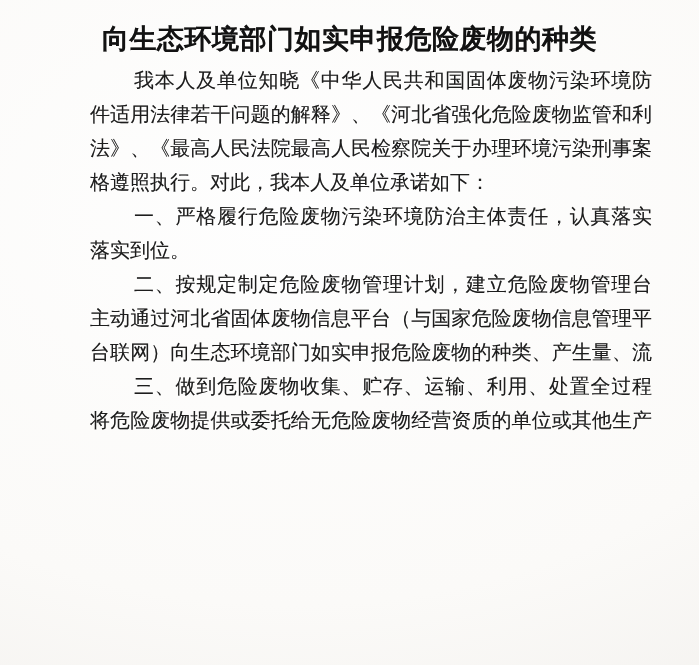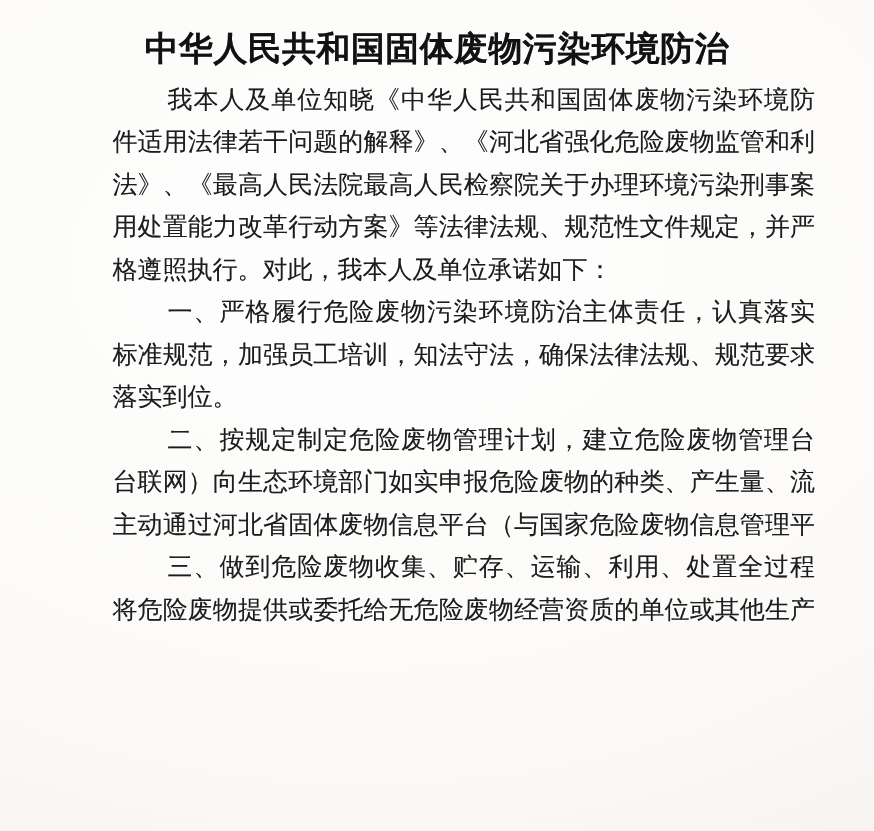--- a/index.html
+++ b/index.html
@@ -56,42 +56,40 @@
   .line.last {
     text-align: center;
     text-align-last: left;
   }
 </style>
 </head>
 <body>
 
 <div class="page">
 
-  <h1 class="doc-title">中华人民共和国固体废物污染环境防治</h1>
+  <h1 class="doc-title">向生态环境部门如实申报危险废物的种类</h1>
 
   <div class="doc-body">
 
     <div class="paragraph">
       <div class="line indent">我本人及单位知晓《中华人民共和国固体废物污染环境防治</div>
       <div class="line">件适用法律若干问题的解释》、《河北省强化危险废物监管和利</div>
       <div class="line">法》、《最高人民法院最高人民检察院关于办理环境污染刑事案</div>
-      <div class="line">用处置能力改革行动方案》等法律法规、规范性文件规定，并严</div>
       <div class="line last">格遵照执行。对此，我本人及单位承诺如下：</div>
     </div>
 
     <div class="paragraph">
       <div class="line indent">一、严格履行危险废物污染环境防治主体责任，认真落实危</div>
-      <div class="line">标准规范，加强员工培训，知法守法，确保法律法规、规范要求</div>
       <div class="line last">落实到位。</div>
     </div>
 
     <div class="paragraph">
       <div class="line indent">二、按规定制定危险废物管理计划，建立危险废物管理台账，</div>
+      <div class="line">主动通过河北省固体废物信息平台（与国家危险废物信息管理平</div>
       <div class="line">台联网）向生态环境部门如实申报危险废物的种类、产生量、流</div>
-      <div class="line">主动通过河北省固体废物信息平台（与国家危险废物信息管理平</div>
     </div>
 
     <div class="paragraph">
       <div class="line indent">三、做到危险废物收集、贮存、运输、利用、处置全过程管</div>
       <div class="line">将危险废物提供或委托给无危险废物经营资质的单位或其他生产</div>
     </div>
 
   </div>
 </div>
 

